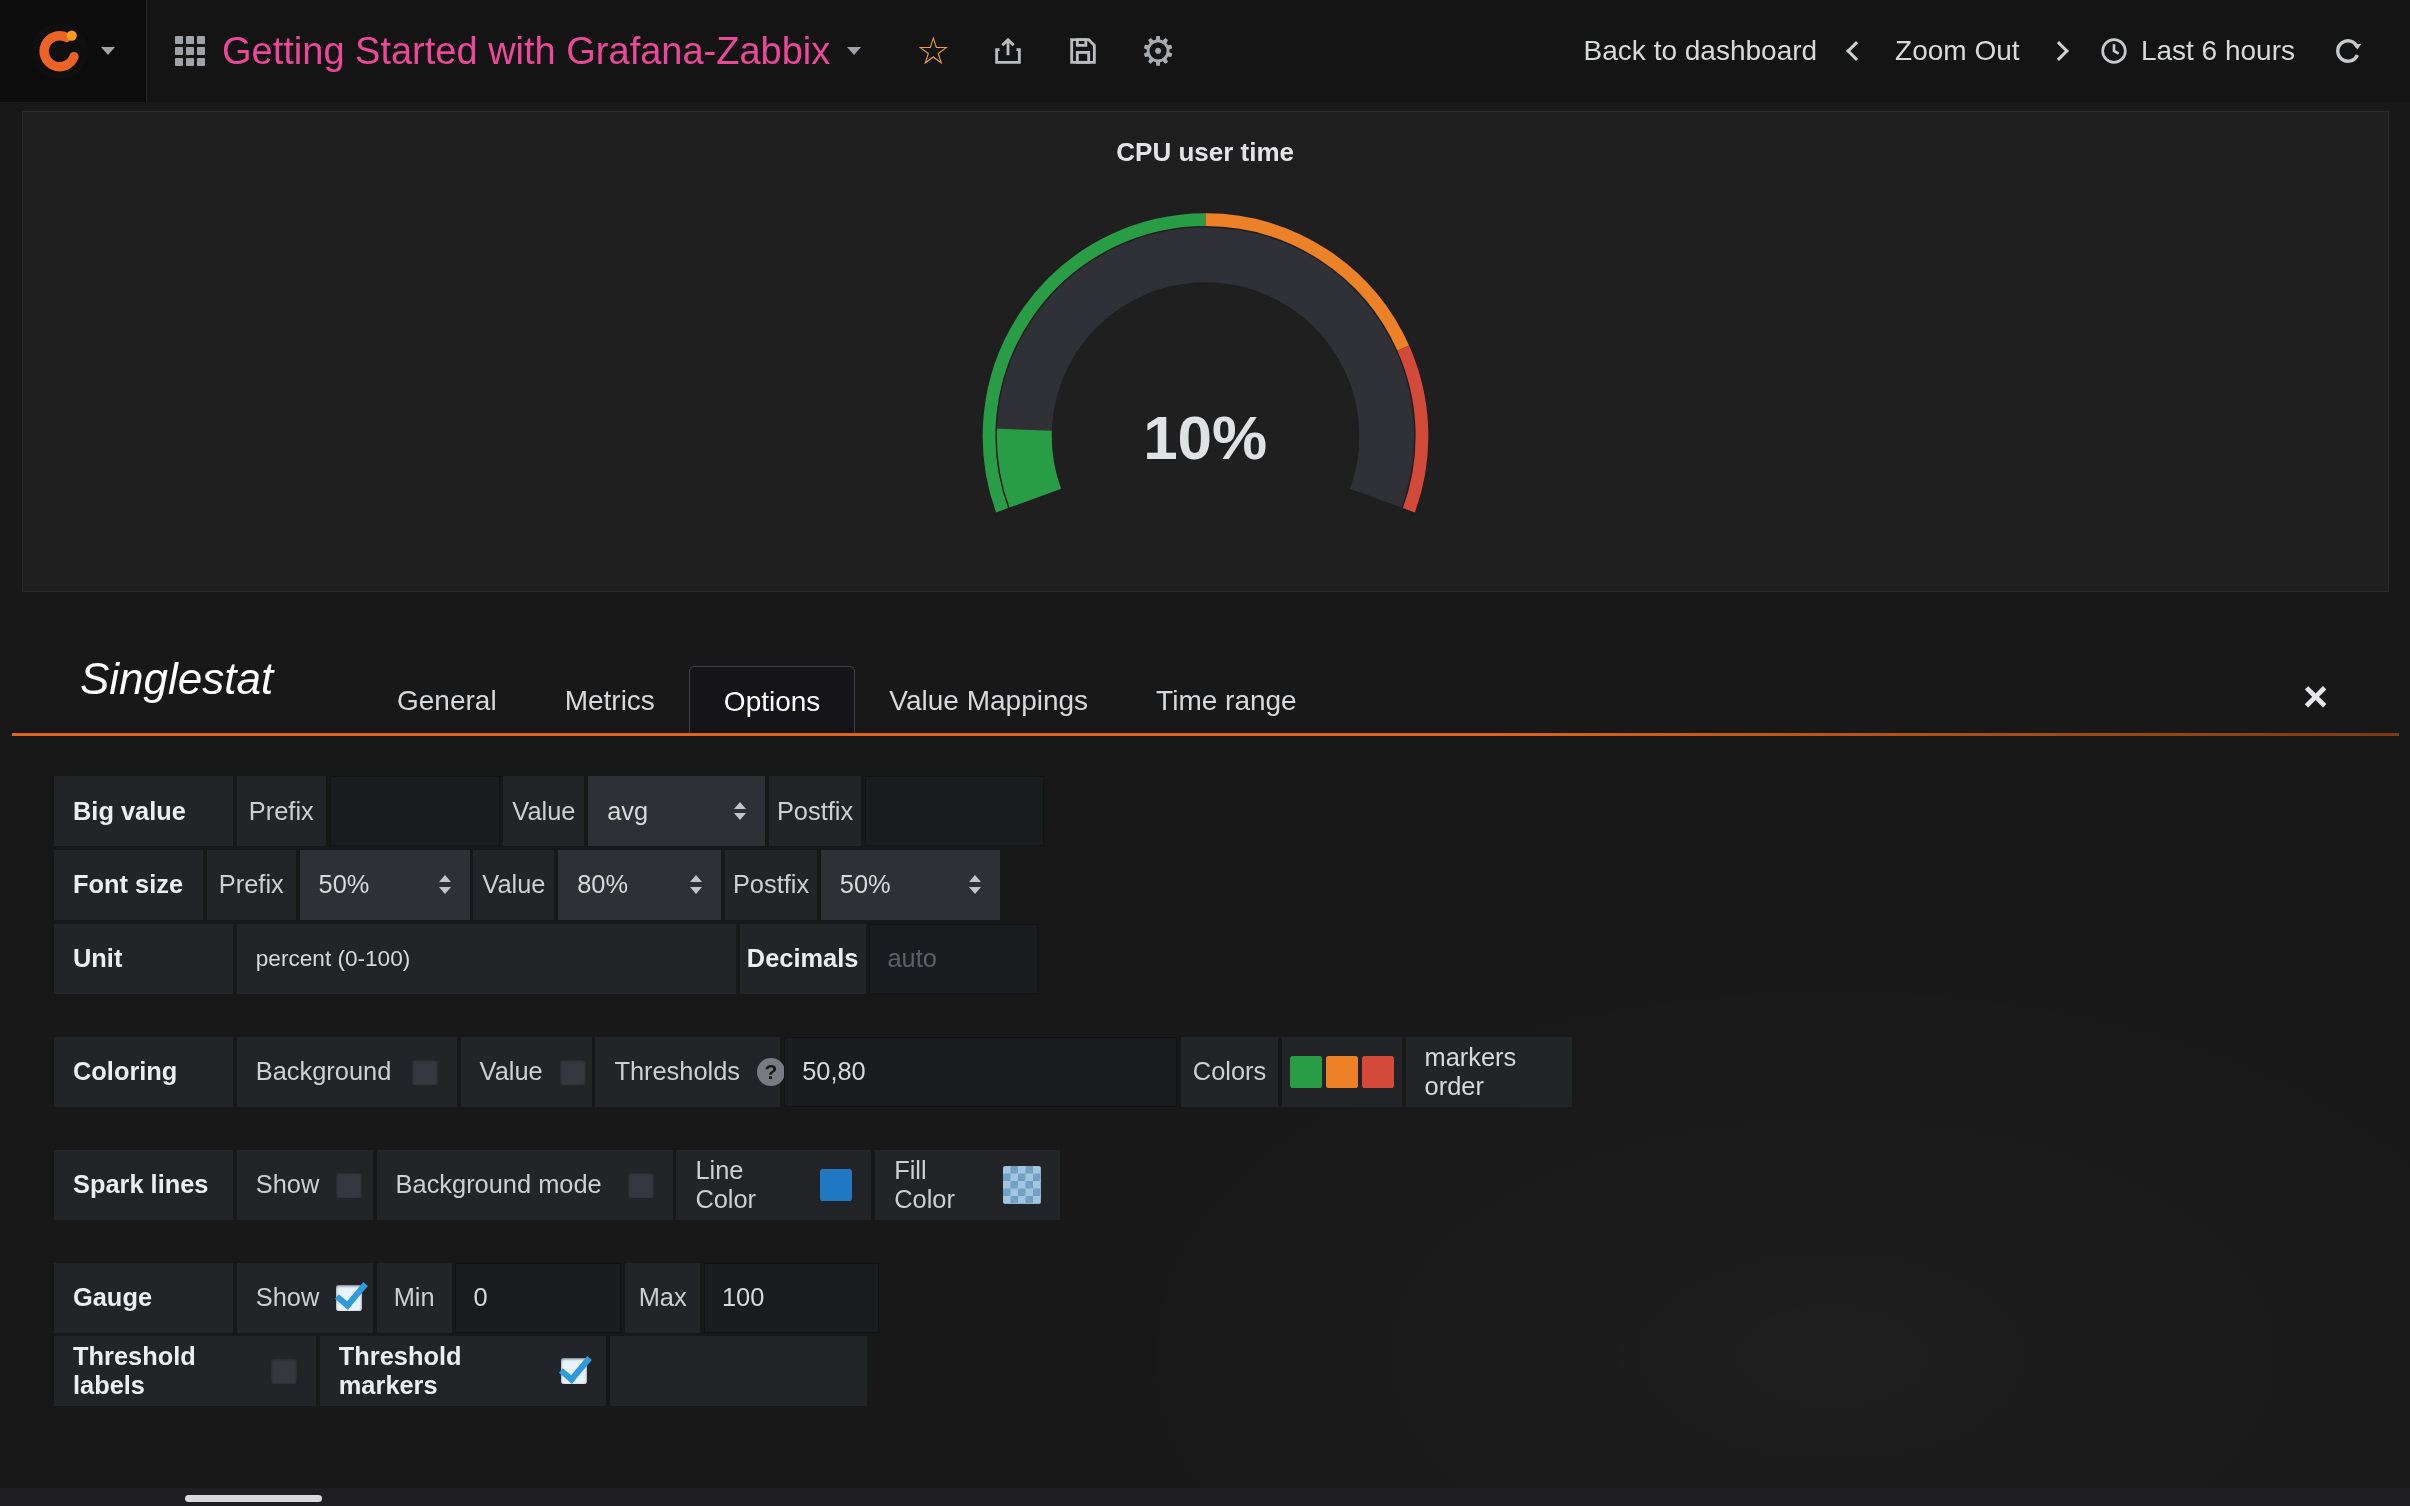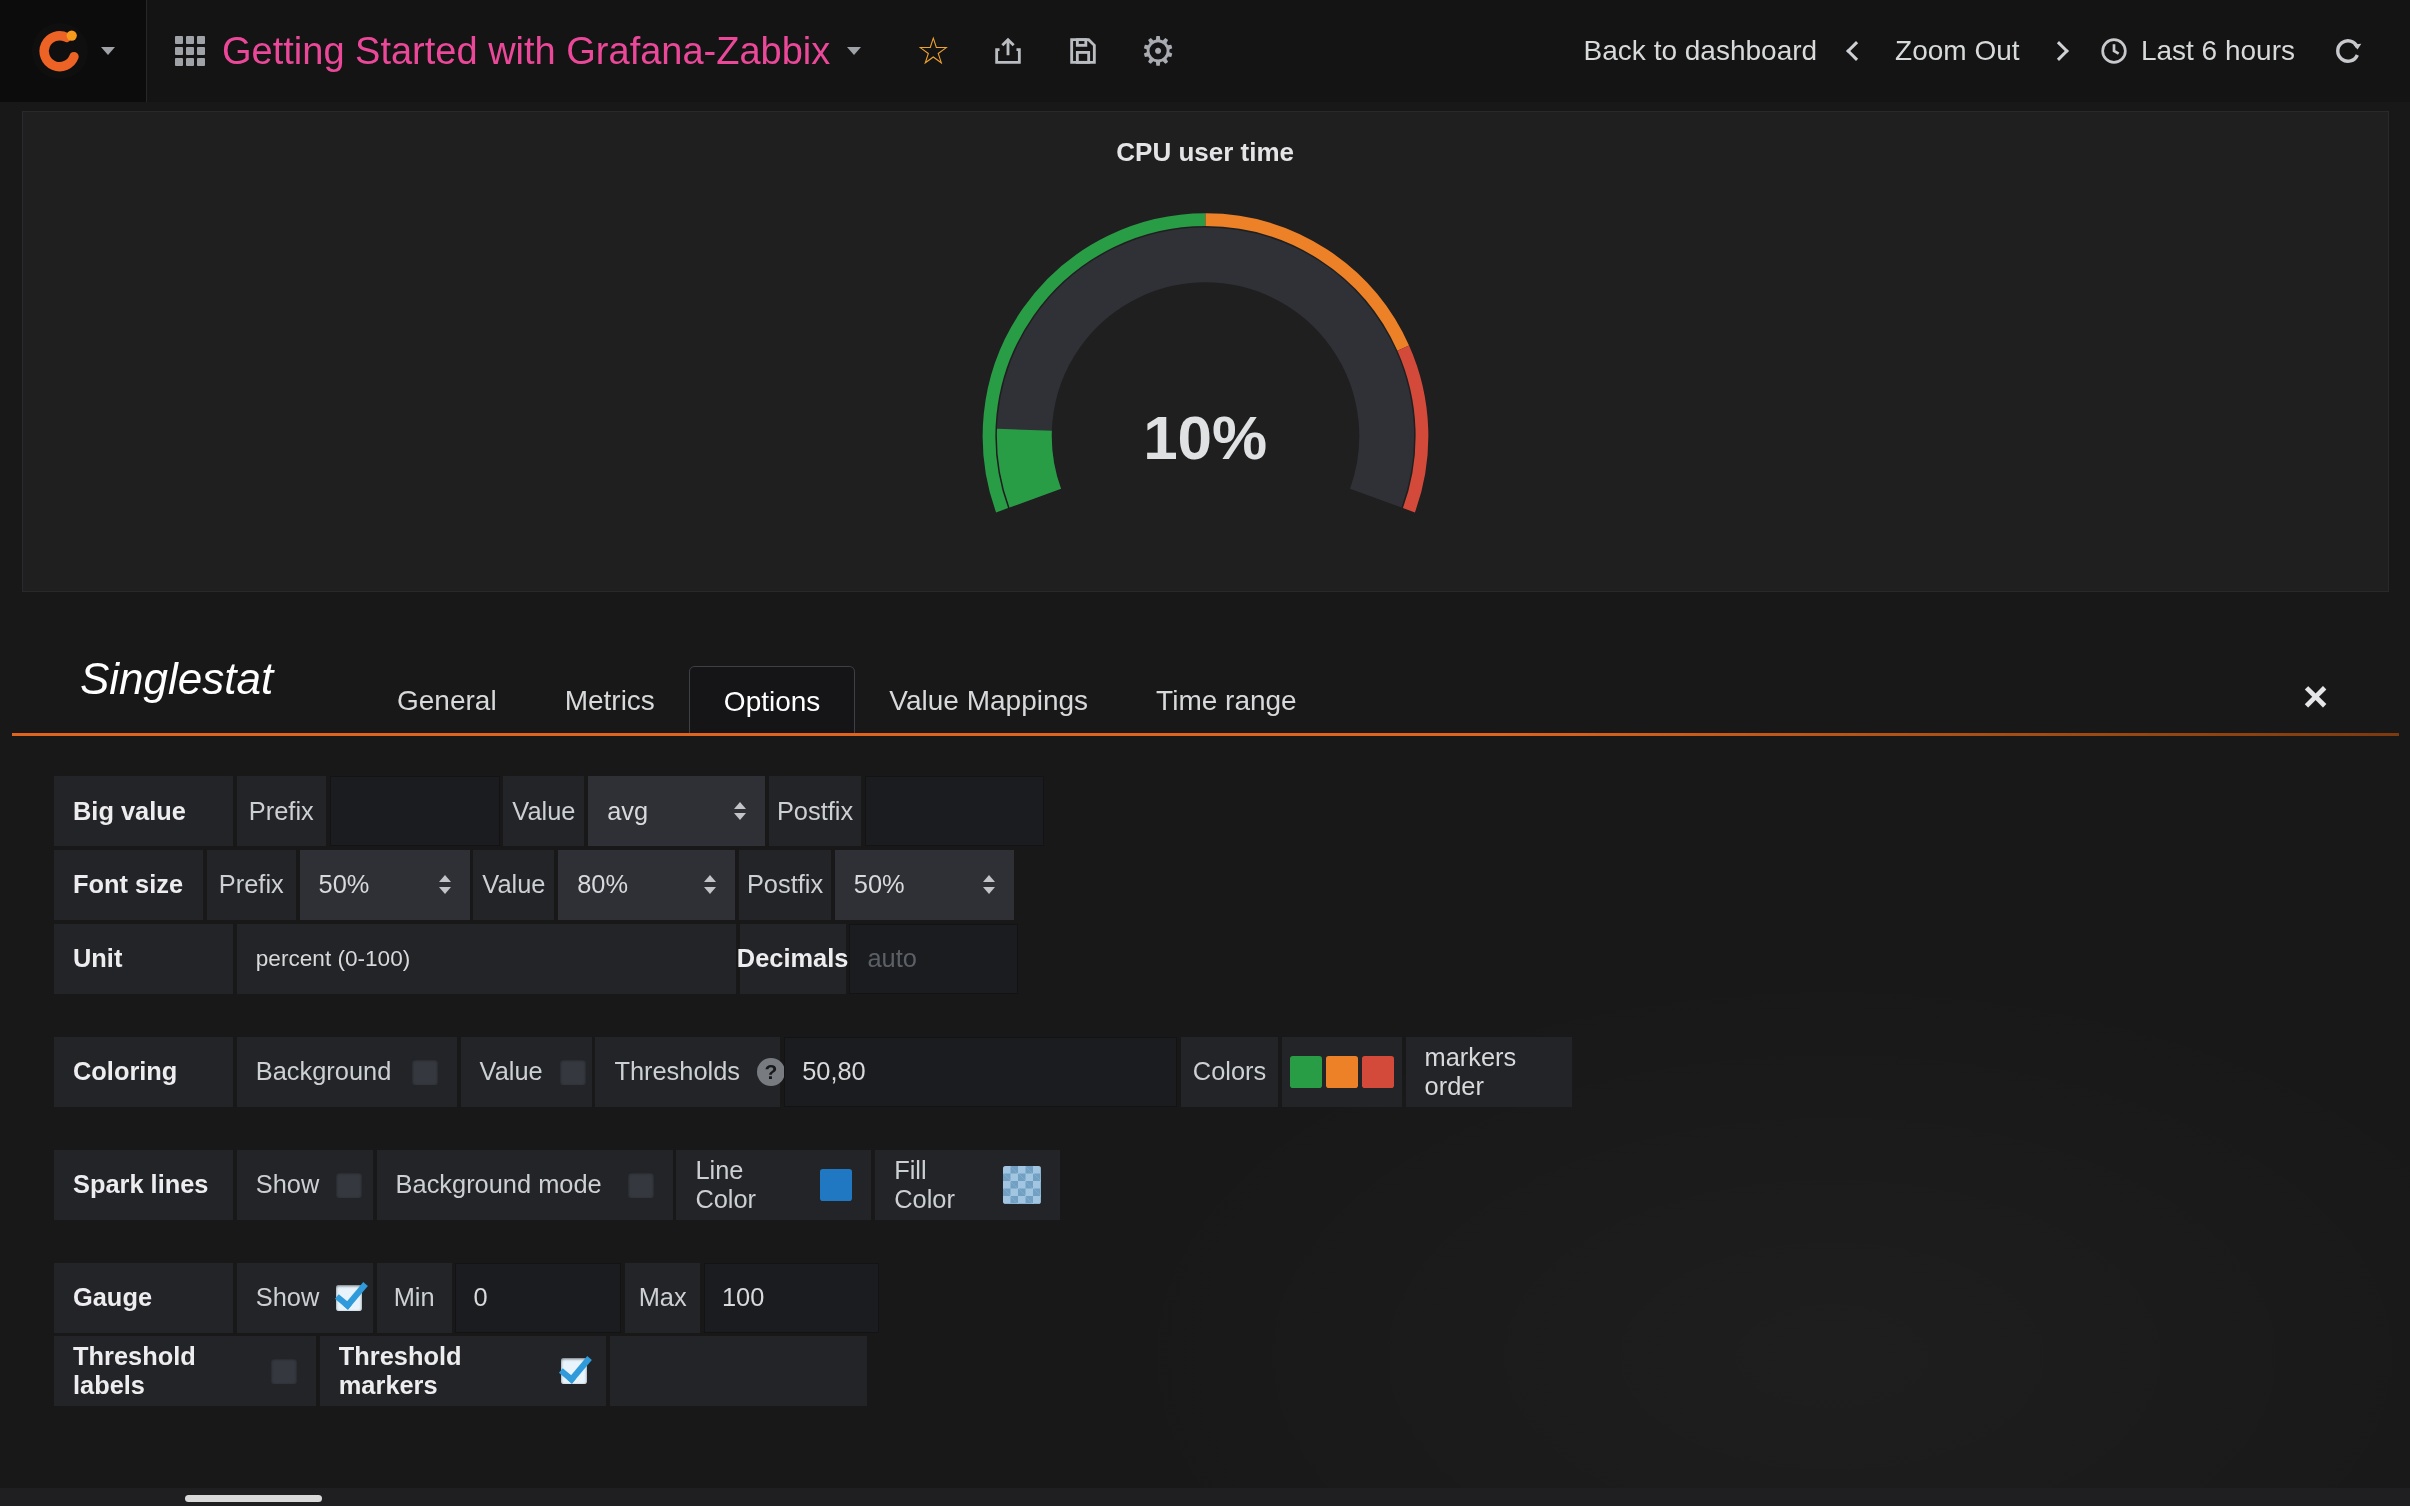--- a/index.html
+++ b/index.html
@@ -217,21 +217,21 @@
           <div class="cell label" style="width:149px">Font size</div>
           <div class="cell center" style="width:89px">Prefix</div>
           <div class="cell select" style="width:170px">
             <span>50%</span>
             <span class="caret-ud">
                 <i class="up"></i>
                 <i class="down"></i>
               </span>
           </div>
           <div class="cell center" style="width:81px">Value</div>
-          <div class="cell select" style="width:177px">
+          <div class="cell select" style="width:163px">
             <span>80%</span>
             <span class="caret-ud">
                 <i class="up"></i>
                 <i class="down"></i>
               </span>
           </div>
           <div class="cell center" style="width:92px">Postfix</div>
           <div class="cell select" style="width:179px">
             <span>50%</span>
             <span class="caret-ud">
@@ -239,21 +239,21 @@
                 <i class="down"></i>
               </span>
           </div>
         </div>
 
         <div class="frow">
           <div class="cell label" style="width:179px">Unit</div>
           <div class="cell" style="width:499px">
             <span class="unit-text">percent (0-100)</span>
           </div>
-          <div class="cell label center" style="width:106px">Decimals</div>
+          <div class="cell label center" style="width:126px">Decimals</div>
           <input class="cell" style="width: 169px;" placeholder="auto">
         </div>
       </div>
 
       <div class="fgroup">
         <div class="frow">
           <div class="cell label" style="width:179px">Coloring</div>
           <div class="cell pair" style="width:220px">
             <span>Background</span>
             <span class="cb"></span>

